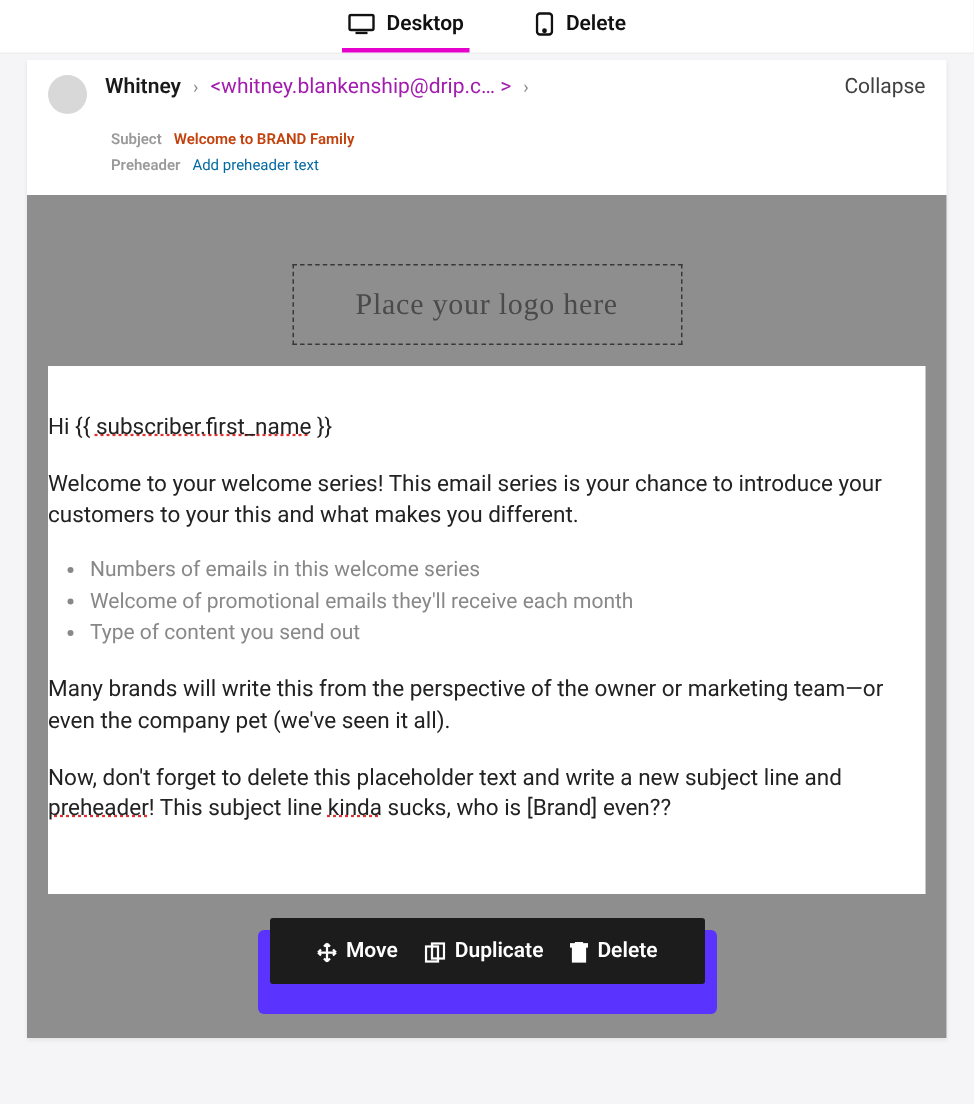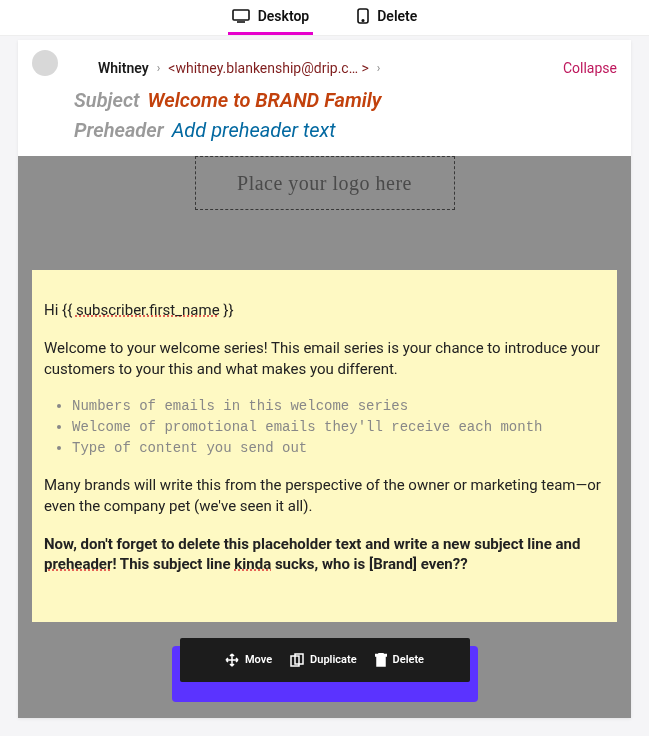--- a/index.html
+++ b/index.html
@@ -40,69 +40,67 @@
   
   .preview-card {
     margin: 4px 18px 0 18px;
     background: #fff;
     box-shadow: 0 1px 3px rgba(0,0,0,0.08);
     position: relative;
   }
 
   .header-row {
     display: flex;
-    align-items: flex-end;
+    align-items: flex-start;
     padding: 10px 14px 4px 14px;
-    gap: 28px;
   }
   .avatar {
     width: 26px; height: 26px;
     border-radius: 50%;
     background: #d8d8d8;
     margin-right: 12px;
     flex-shrink: 0;
   }
   .from-line {
     display: flex;
     align-items: center;
     gap: 8px;
     color: #1a1a1a;
     font-size: 14px;
   }
   .from-name { font-weight: 600; }
   .from-chevron { color: #888; font-size: 12px; }
-  .from-email { color: #7f1d1d; }
+  .from-email { color: #a21caf; }
   .collapse-link {
     margin-left: auto;
-    color: #be185d;
+    color: #404040;
     font-size: 14px;
     cursor: pointer;
   }
 
   .meta-rows {
     padding: 2px 14px 14px 56px;
   }
   .meta-row {
     display: flex;
     align-items: center;
     gap: 8px;
     margin-top: 6px;
-    font-size: 20px;
-    font-style: italic;
+    font-size: 10px;
   }
   .meta-label { color: #9a9a9a; font-weight: 600; }
   .meta-value { color: #c2410c; font-weight: 600; }
   .meta-placeholder { color: #0369a1; }
 
   
   .logo-band {
     background: #8e8e8e;
     height: 100px;
     display: flex;
-    align-items: flex-start;
+    align-items: flex-end;
     justify-content: center;
   }
   .logo-slot {
     width: 260px;
     height: 54px;
     border: 1px dashed rgba(0,0,0,0.6);
     display: flex;
     align-items: center;
     justify-content: center;
     color: #4a4a4a;
@@ -111,38 +109,37 @@
     letter-spacing: .5px;
     background: transparent;
   }
 
   
   .body-wrap {
     padding: 14px;
     background: #8e8e8e;
   }
   .body-card {
-    background: #fef9c3;
-    padding: 30px 12px 30px 12px;
+    background: #ffffff;
+    padding: 30px 12px 30px 0;
     color: #222;
     font-size: 15px;
     line-height: 1.35;
   }
   .body-card p { margin: 0 0 18px 0; }
   .body-card p.tight { margin-bottom: 2px; }
   .merge-tag { text-decoration: underline; text-decoration-style: dotted; text-decoration-color: #d33; }
   .body-card ul {
     margin: 0 0 18px 28px;
     padding: 0;
     color: #888;
     font-size: 14px;
-    font-family: Liberation Mono, monospace;
   }
   .body-card ul li { margin: 2px 0; }
-  .strong-block { font-weight: 700; }
+  .strong-block { font-weight: 400; }
   .red-dotted { text-decoration: underline; text-decoration-style: dotted; text-decoration-color: #d33; }
 
   
   .action-strip-wrap {
     background: #8e8e8e;
     padding: 2px 14px 24px 14px;
     display: flex;
     justify-content: center;
   }
   .action-strip {
@@ -163,23 +160,23 @@
     border-radius: 2px;
     display: flex;
     align-items: center;
     justify-content: center;
     gap: 18px;
     color: #fff;
     height: 44px;
   }
   .bar-item {
     display: flex;
-    align-items: flex-start;
+    align-items: flex-end;
     gap: 6px;
-    font-size: 11px;
+    font-size: 14px;
     font-weight: 600;
     cursor: pointer;
   }
   .bar-item svg { display: block; }
 </style>
 </head>
 <body>
 
 <div class="tabs">
   <div class="tab active">

